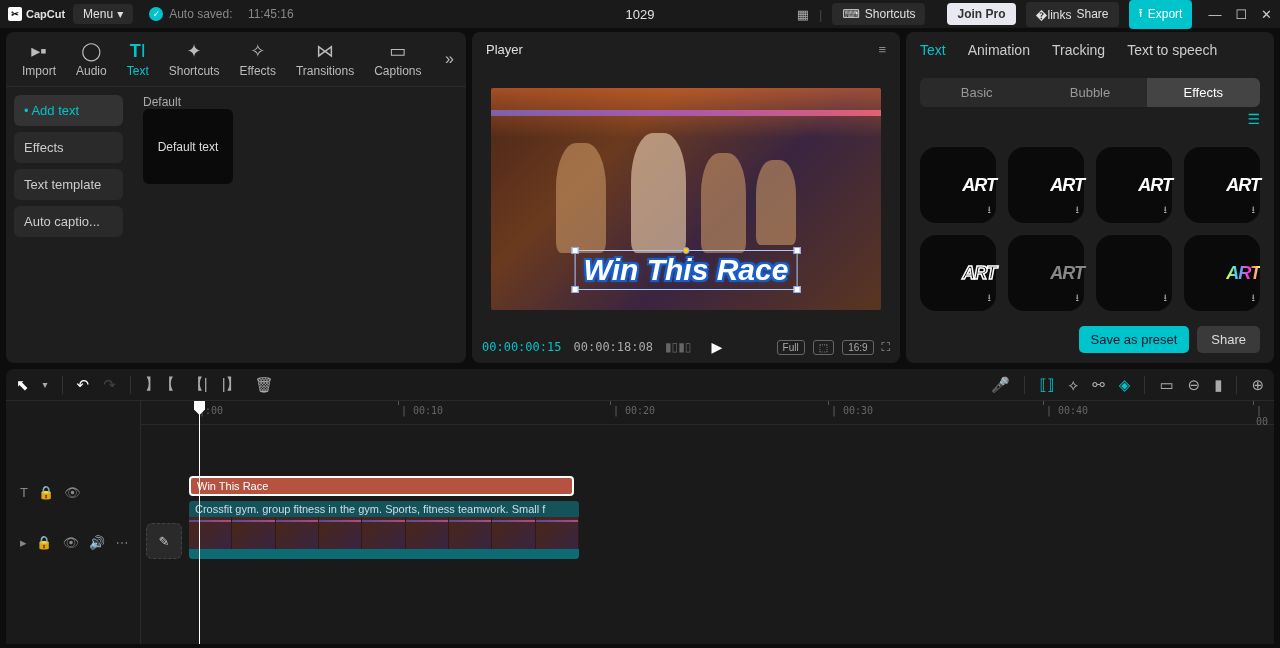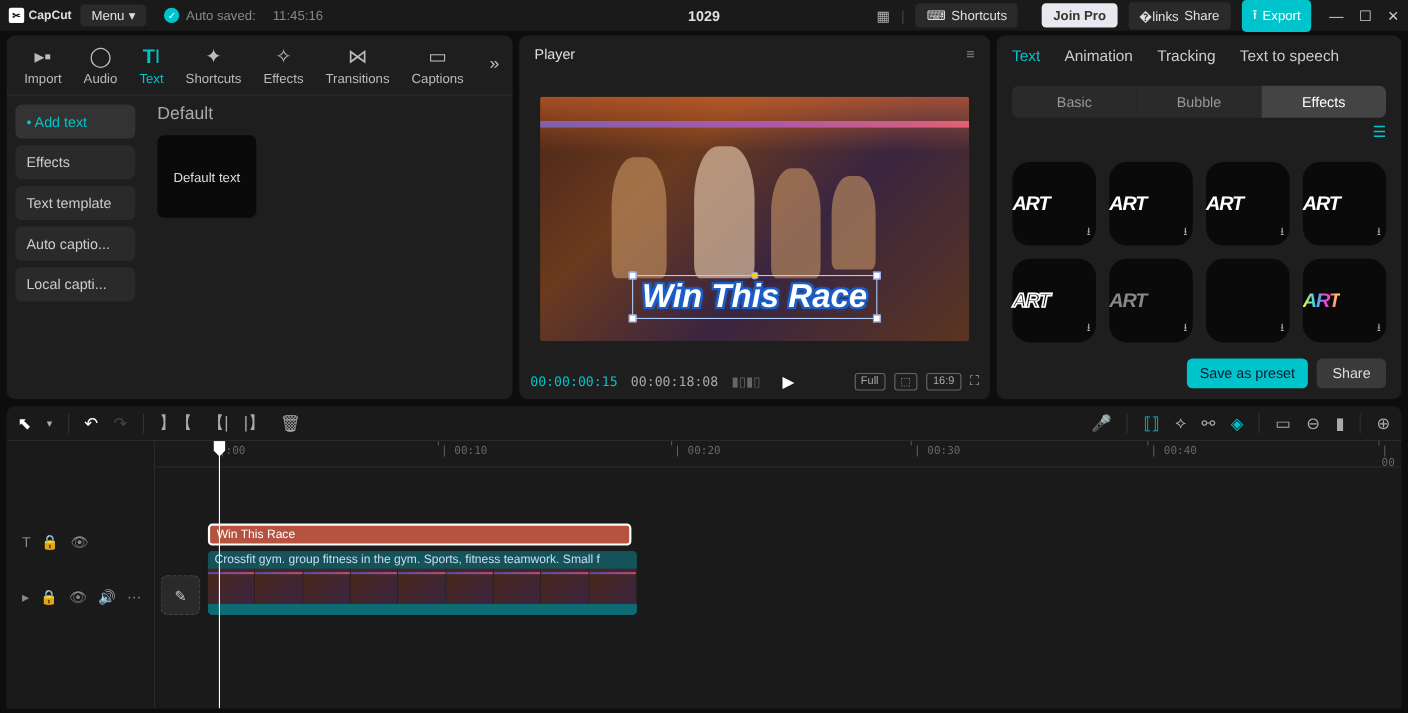--- a/index.html
+++ b/index.html
@@ -5,21 +5,21 @@
 * { margin: 0; padding: 0; box-sizing: border-box; font-family: -apple-system, BlinkMacSystemFont, "Segoe UI", Arial, sans-serif; }
 body { background: #0d0d0d; color: #e0e0e0; width: 1280px; height: 648px; overflow: hidden; font-size: 13px; }
 
 
 .topbar { height: 28px; background: #1a1a1a; display: flex; align-items: center; padding: 0 8px; gap: 8px; }
 .logo { display: flex; align-items: center; gap: 4px; font-size: 11px; font-weight: bold; }
 .logo-icon { width: 14px; height: 14px; background: #fff; border-radius: 2px; display: inline-flex; align-items: center; justify-content: center; color: #000; font-size: 9px; }
 .menu-btn { background: #2a2a2a; border: none; color: #e0e0e0; padding: 3px 10px; border-radius: 4px; font-size: 12px; display: flex; align-items: center; gap: 4px; cursor: pointer; }
 .autosave { display: flex; align-items: center; gap: 6px; color: #888; font-size: 12px; margin-left: 8px; }
 .check { width: 14px; height: 14px; background: #00c4cc; border-radius: 50%; display: flex; align-items: center; justify-content: center; color: #fff; font-size: 9px; }
-.proj-name { position: absolute; left: 50%; transform: translateX(-50%); font-weight: 700; font-size: 13px; }
+.proj-name { position: absolute; left: 50%; transform: translateX(-50%); font-weight: 400; font-size: 13px; }
 .topbar-right { margin-left: auto; display: flex; align-items: center; gap: 10px; }
 .tb-btn { background: #2a2a2a; border: none; color: #e0e0e0; padding: 4px 10px; border-radius: 4px; font-size: 12px; display: flex; align-items: center; gap: 5px; cursor: pointer; }
 .tb-btn.joinpro { background: #e8e8f0; color: #333; font-weight: 600; margin-left: 12px; }
 .tb-btn.export { background: #00c4cc; color: #fff; font-weight: 500; }
 .win-ctrl { display: flex; gap: 14px; margin-left: 6px; color: #ccc; }
 .win-ctrl span { cursor: pointer; font-size: 13px; }
 
 
 .main { display: flex; height: 335px; gap: 6px; padding: 4px 6px 0; }
 .panel { background: #1e1e1e; border-radius: 8px; }
@@ -30,21 +30,21 @@
 .media-tab { display: flex; flex-direction: column; align-items: center; padding: 2px 8px; font-size: 12px; color: #bbb; cursor: pointer; gap: 2px; }
 .media-tab.active { color: #00c4cc; }
 .media-tab-icon { font-size: 18px; height: 22px; display: flex; align-items: center; }
 .expand-icon { margin-left: auto; color: #bbb; cursor: pointer; font-size: 16px; padding: 0 4px; }
 .left-body { display: flex; flex: 1; }
 .left-sidebar { width: 125px; padding: 8px; display: flex; flex-direction: column; gap: 6px; }
 .side-btn { background: transparent; border: none; color: #ccc; text-align: left; padding: 8px 10px; border-radius: 6px; font-size: 13px; cursor: pointer; white-space: nowrap; overflow: hidden; text-overflow: ellipsis; }
 .side-btn.active { background: #333; color: #00c4cc; }
 .side-btn:not(.active) { background: #2a2a2a; }
 .left-content { flex: 1; padding: 8px 12px; }
-.content-title { color: #aaa; font-size: 16px; margin-bottom: 10px; }
+.content-title { color: #aaa; font-size: 12px; margin-bottom: 0; }
 .text-thumb { width: 90px; height: 75px; background: #0a0a0a; border-radius: 6px; display: flex; align-items: center; justify-content: center; font-size: 12px; color: #ddd; cursor: pointer; }
 
 
 .player-panel { flex: 1; display: flex; flex-direction: column; }
 .player-header { padding: 10px 14px; display: flex; align-items: center; text-align: right; }
 .player-header .more { margin-left: auto; color: #888; cursor: pointer; }
 .player-video { flex: 1; display: flex; align-items: center; justify-content: center; position: relative; padding: 0 8px; }
 .video-frame { width: 390px; height: 222px; background: linear-gradient(135deg, #4a2618 0%, #6b3a1e 30%, #3a2540 60%, #5a3520 100%); border-radius: 2px; position: relative; overflow: hidden; }
 .video-frame::before { content: ""; position: absolute; top: 22px; left: 0; right: 0; height: 6px; background: linear-gradient(90deg, #5566ff, #9955ff, #ff6699); opacity: 0.8; }
 .video-frame::after { content: ""; position: absolute; top: 0; left: 0; right: 0; height: 50px; background: linear-gradient(180deg, #ff7730, transparent); opacity: 0.5; }
@@ -59,37 +59,37 @@
 .text-overlay .h-tr { top: -4px; right: -4px; }
 .text-overlay .h-bl { bottom: -4px; left: -4px; }
 .text-overlay .h-br { bottom: -4px; right: -4px; }
 .text-overlay .h-t { top: -4px; left: 50%; margin-left: -3px; border-radius: 50%; background: #ffcc00; }
 .text-overlay-text { font-size: 30px; font-weight: 800; font-style: italic; color: #fff; white-space: nowrap; text-shadow: -2px -2px 0 #1a5fc9, 2px -2px 0 #1a5fc9, -2px 2px 0 #1a5fc9, 2px 2px 0 #1a5fc9, 0 0 6px #1a5fc9; }
 .player-controls { padding: 8px 10px; display: flex; align-items: center; gap: 12px; font-size: 12px; }
 .time-cur { color: #00c4cc; font-family: monospace; }
 .time-dur { color: #aaa; font-family: monospace; }
 .pc-icons { color: #666; display: flex; gap: 4px; }
 .play-btn { color: #fff; cursor: pointer; font-size: 14px; margin-left: 8px; }
-.pc-right { margin-left: auto; display: flex; gap: 8px; }
+.pc-right { margin-left: auto; display: flex; gap: 8px; align-items: center; }
 .pc-badge { border: 1px solid #666; padding: 1px 5px; border-radius: 3px; font-size: 10px; color: #aaa; cursor: pointer; }
 
 
 .right-panel { width: 368px; display: flex; flex-direction: column; }
 .inspector-tabs { display: flex; padding: 10px 14px 6px; gap: 22px; font-size: 14px; }
 .insp-tab { color: #ccc; cursor: pointer; padding-bottom: 6px; }
 .insp-tab.active { color: #00c4cc; }
 .sub-tabs { display: flex; margin: 8px 14px 0; background: transparent; gap: 0; }
 .sub-tab { flex: 1; text-align: center; padding: 7px; background: #2a2a2a; color: #999; cursor: pointer; font-size: 13px; }
 .sub-tab:first-child { border-radius: 6px 0 0 6px; }
 .sub-tab:last-child { border-radius: 0 6px 6px 0; }
 .sub-tab.active { background: #444; color: #fff; }
 .effects-body { flex: 1; padding: 10px 14px; overflow: auto; position: relative; }
 .filter-icon { position: absolute; right: 14px; top: 4px; color: #00c4cc; cursor: pointer; font-size: 14px; }
 .effects-grid { display: grid; grid-template-columns: repeat(4, 1fr); gap: 12px; margin-top: 30px; }
-.effect-item { aspect-ratio: 1; background: #0a0a0a; border-radius: 16px; display: flex; align-items: center; justify-content: flex-start; position: relative; cursor: pointer; }
+.effect-item { aspect-ratio: 1; background: #0a0a0a; border-radius: 16px; display: flex; align-items: center; justify-content: flex-end; position: relative; cursor: pointer; }
 .effect-item .dl { position: absolute; bottom: 4px; right: 5px; font-size: 10px; color: #aaa; }
 .art { font-size: 18px; font-weight: 900; font-style: italic; letter-spacing: -1px; }
 .art.white { color: #fff; }
 .art.outline { color: #0a0a0a; -webkit-text-stroke: 1.5px #fff; }
 .art.gray { color: #888; }
 .art.blank { opacity: 0; }
 .art.rainbow { background: linear-gradient(90deg, #ff3, #3cf, #f3c, #ff3); -webkit-background-clip: text; background-clip: text; color: transparent; }
 .right-footer { padding: 10px 14px; display: flex; justify-content: flex-end; gap: 8px; }
 .btn-preset { background: #00c4cc; color: #0f172a; border: none; padding: 6px 12px; border-radius: 5px; font-size: 13px; cursor: pointer; font-weight: 500; }
 .btn-reset { background: #3a3a3a; color: #ddd; border: none; padding: 6px 14px; border-radius: 5px; font-size: 13px; cursor: pointer; }
@@ -197,21 +197,20 @@
           <span>Captions</span>
         </div>
       <span class="expand-icon">»</span>
     </div>
     <div class="left-body">
       <div class="left-sidebar">
         <button class="side-btn active">• <span>Add text</span></button>
         <button class="side-btn">Effects</button>
         <button class="side-btn">Text template</button>
         <button class="side-btn">Auto captio...</button>
-        <button class="side-btn">Local capti...</button>
       </div>
       <div class="left-content">
         <div class="content-title">Default</div>
         <div class="text-thumb">Default text</div>
       </div>
     </div>
   </div>
 
   <div class="panel player-panel">
     <div class="player-header">

